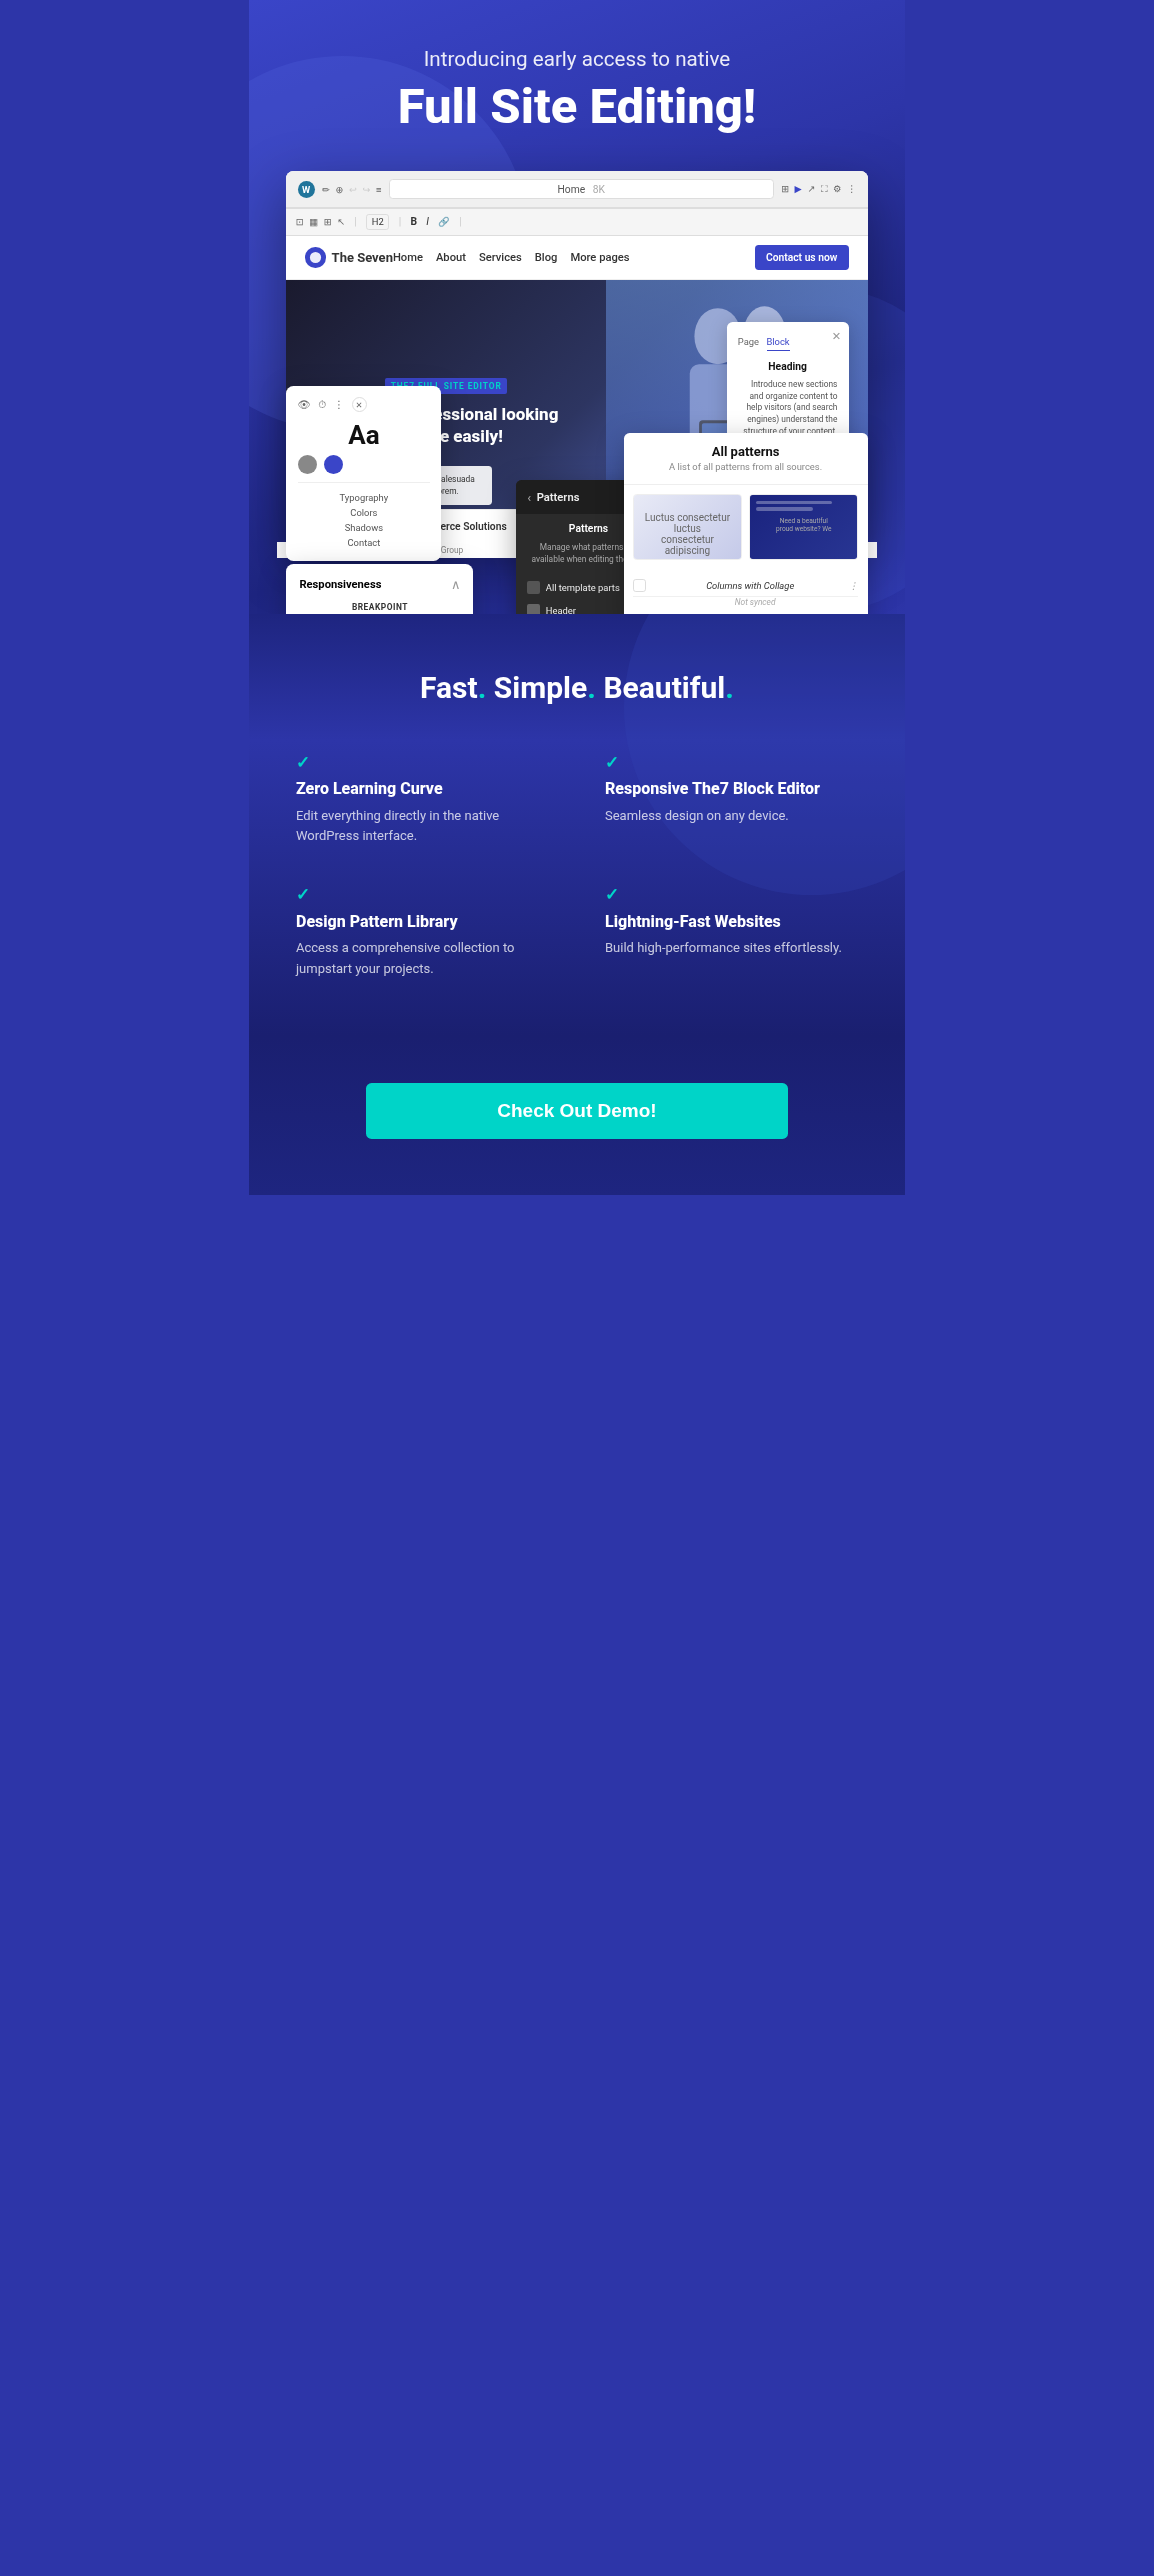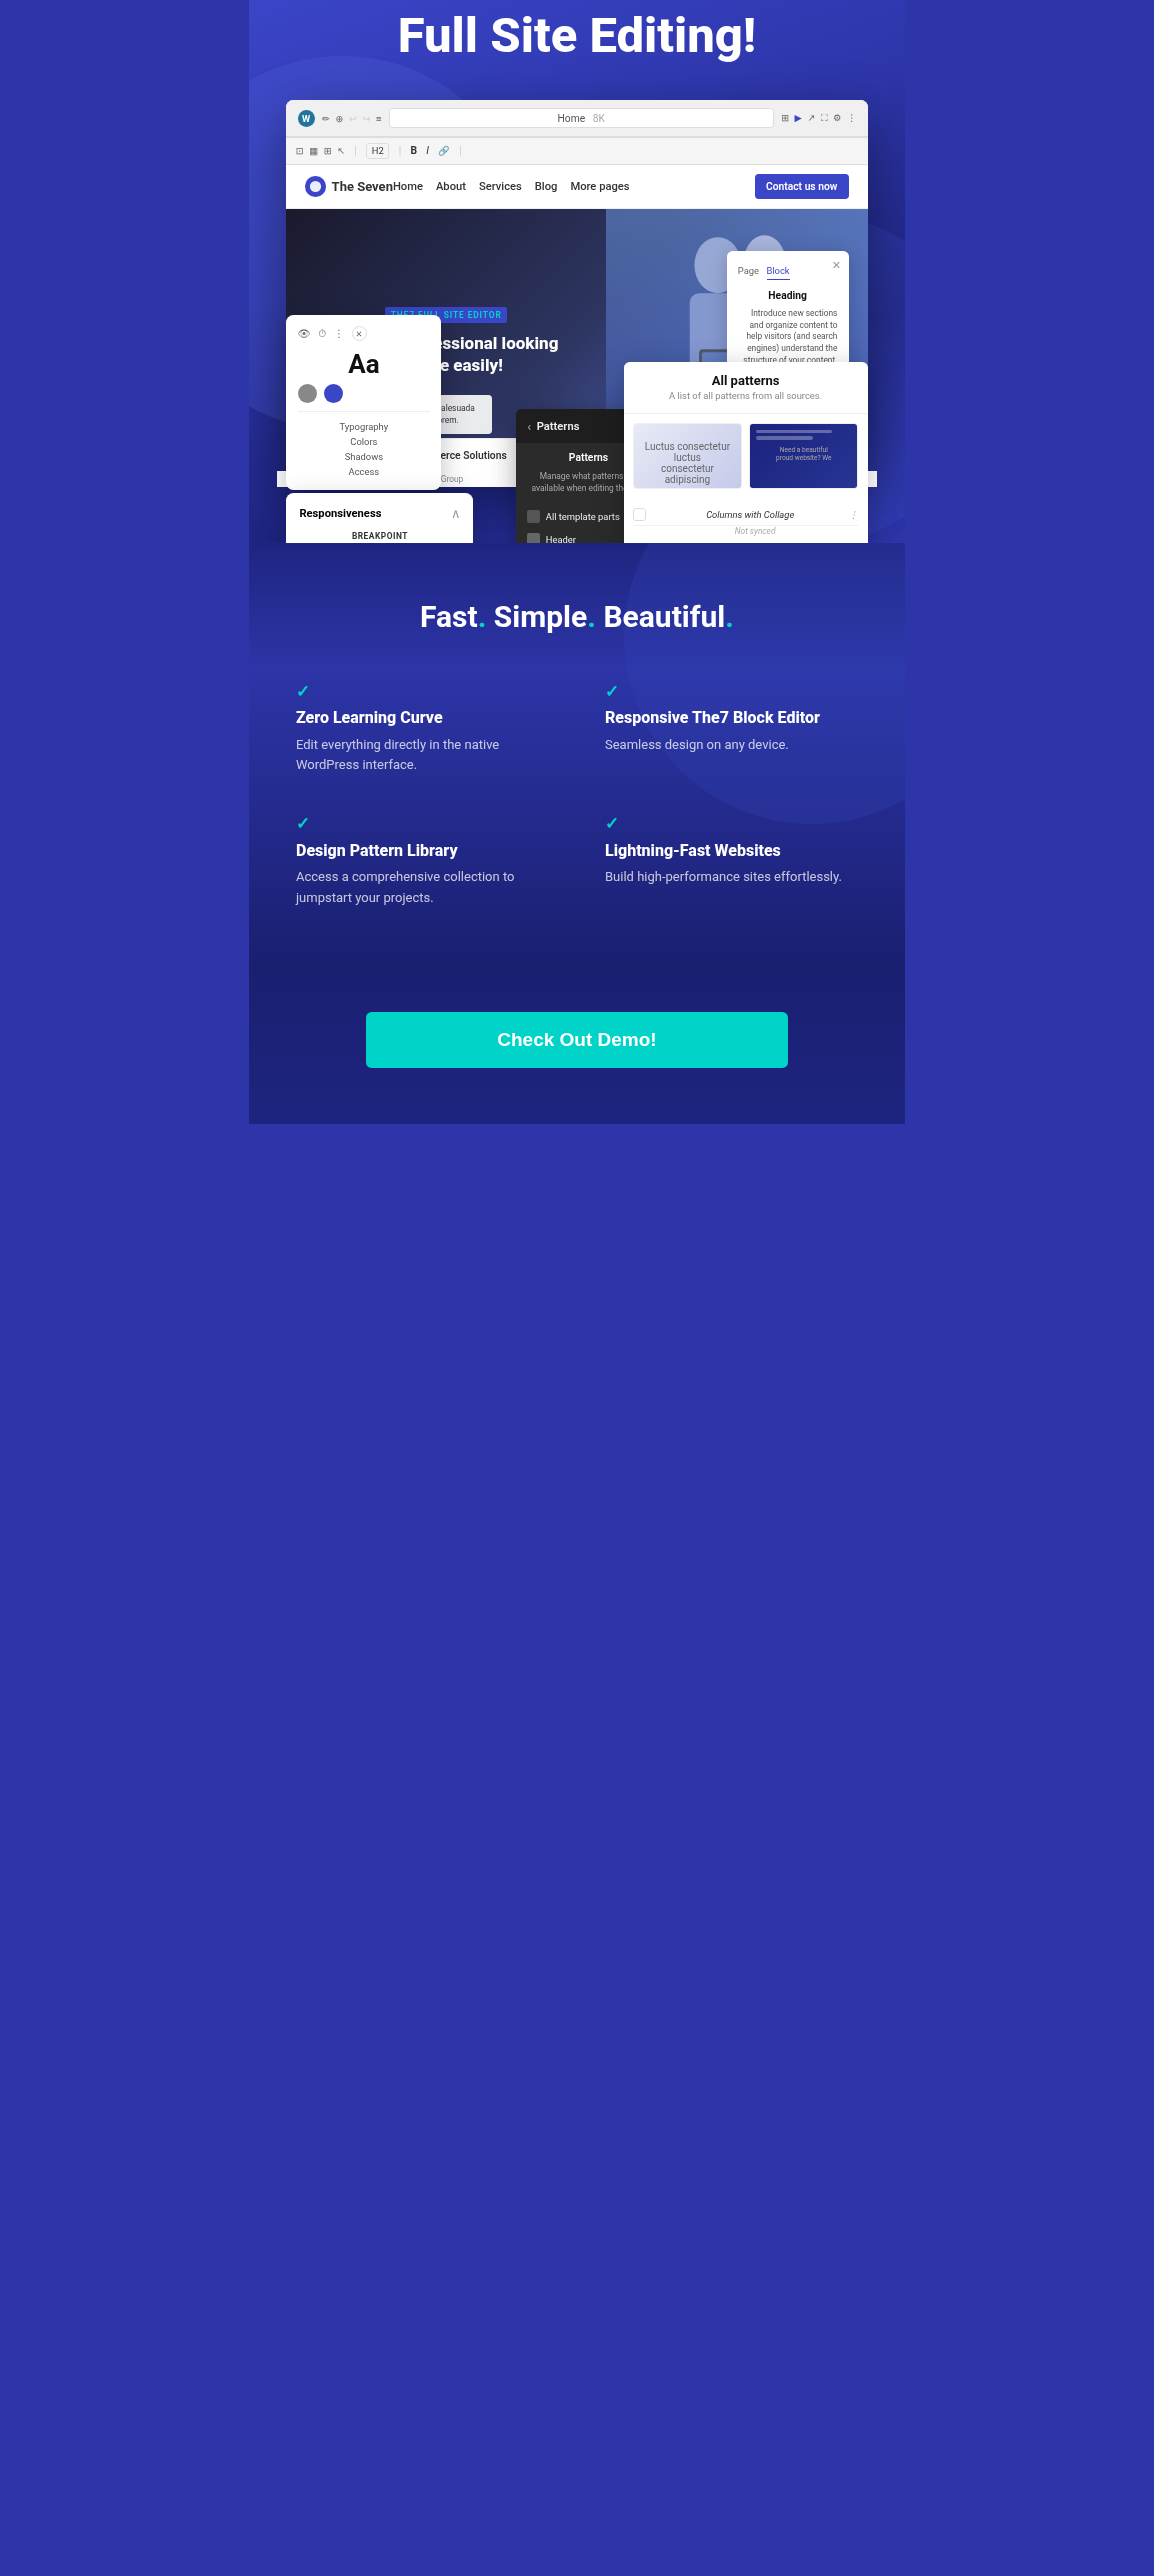--- a/index.html
+++ b/index.html
@@ -702,20 +702,21 @@
       color: #888;
       display: flex;
       gap: 3.7px;
     }
 
   </style>
 </head>
 <body>
 
 <section class="hero">
+  <p class="hero-subtitle">Introducing early access to native</p>
   <h1 class="hero-title">Full Site Editing!</h1>
 
   <div class="screenshot-area">
     <div class="main-browser">
 
       <div class="browser-bar">
         <div class="browser-wp-icon">W</div>
         <div class="browser-toolbar-icons">
           <span style="font-size:9.4px;color:#666">✏</span>
           <span style="font-size:9.4px;color:#666">⊕</span>
@@ -854,21 +855,21 @@
       </div>
       <div class="type-preview">Aa</div>
       <div class="type-circles">
         <div class="circle-gray"></div>
         <div class="circle-blue"></div>
       </div>
       <div class="type-sections">
         <div class="type-section-item">Typography</div>
         <div class="type-section-item">Colors</div>
         <div class="type-section-item">Shadows</div>
-        <div class="type-section-item">Access</div>
+        <div class="type-section-item">Contact</div>
       </div>
     </div>
 
     <div class="resp-panel">
       <div class="resp-header">
         <span class="resp-title">Responsiveness</span>
         <span style="font-size:13px;color:#999">∧</span>
       </div>
       <div class="resp-label">BREAKPOINT</div>
 

